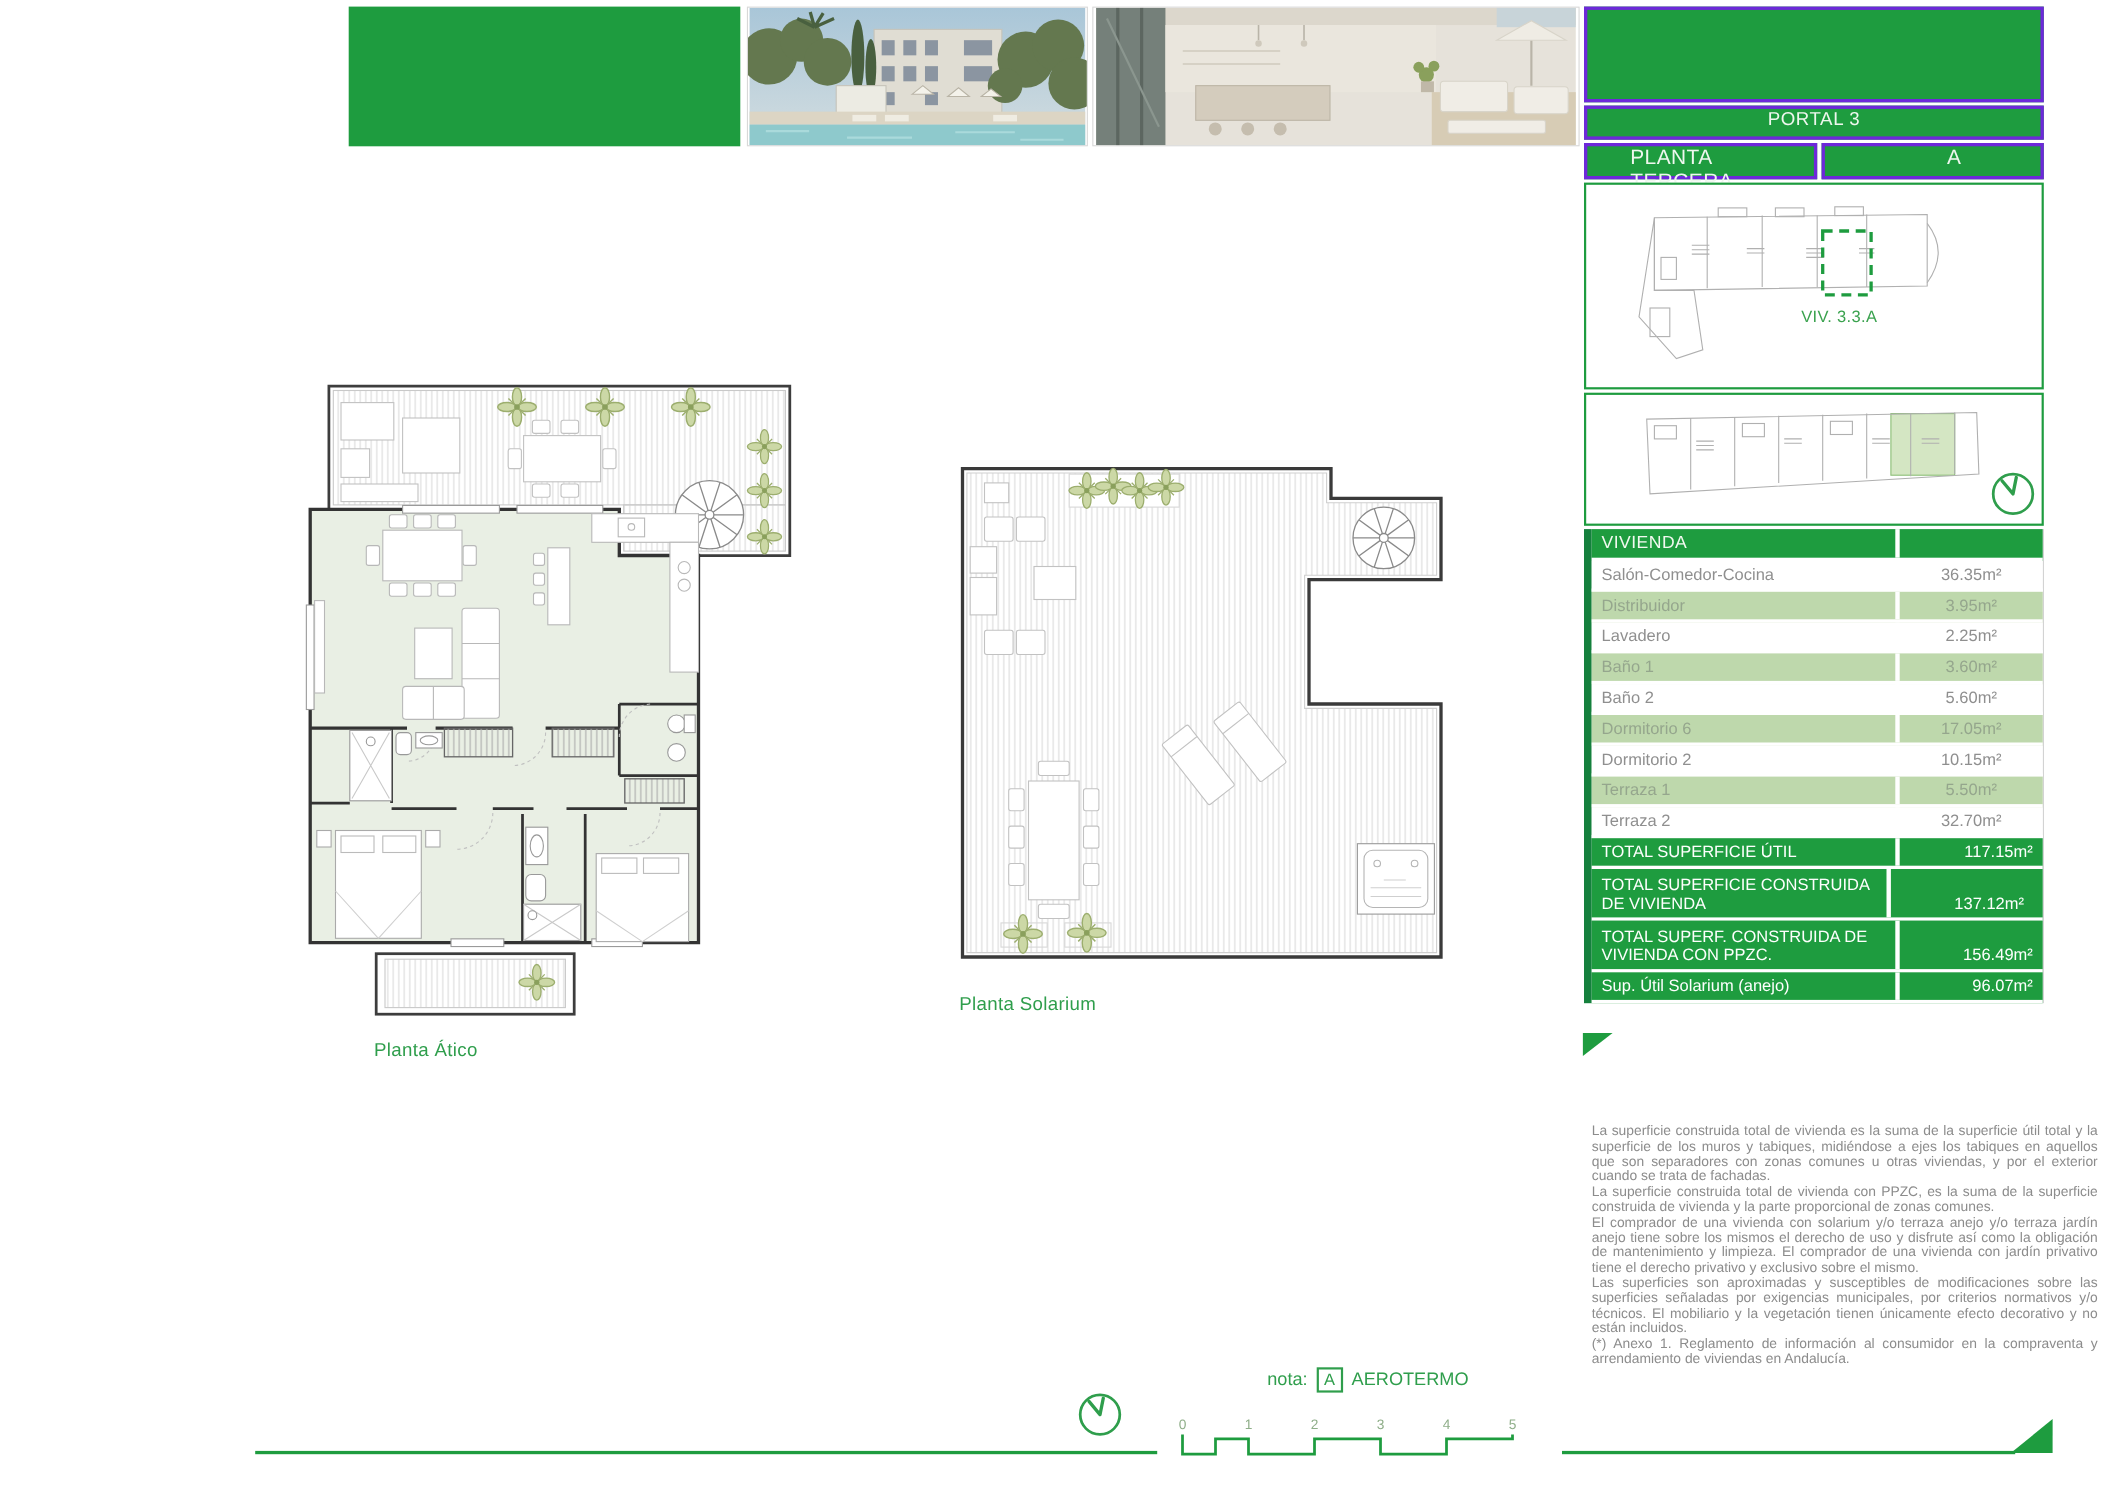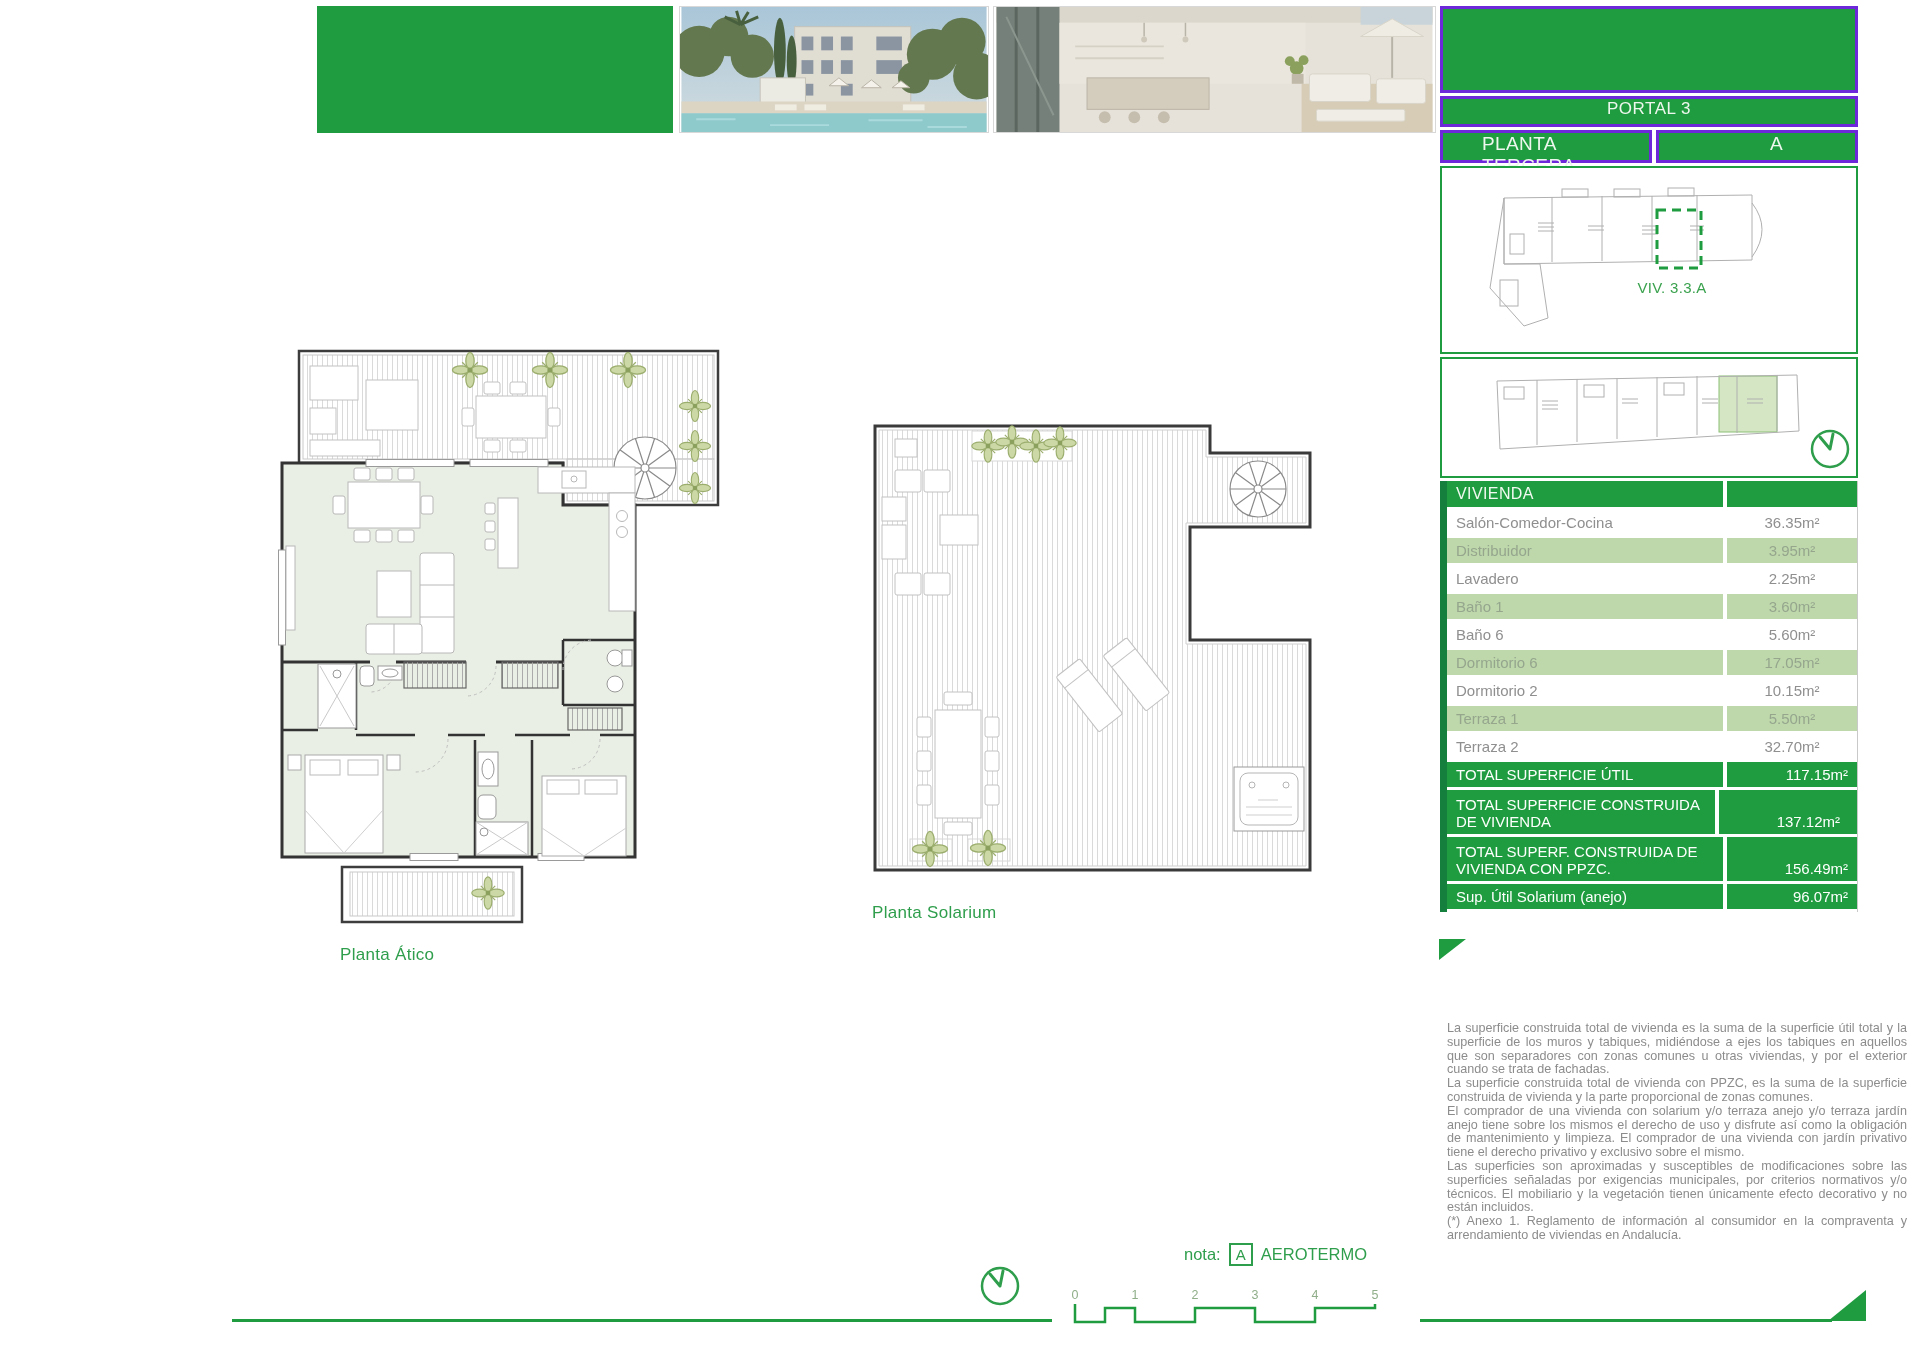--- a/index.html
+++ b/index.html
@@ -223,21 +223,21 @@
     </div>
     <div class="trow row-white">
       <div class="lbl">Lavadero</div>
       <div class="val">2.25m²</div>
     </div>
     <div class="trow row-light">
       <div class="lbl">Baño 1</div>
       <div class="val">3.60m²</div>
     </div>
     <div class="trow row-white">
-      <div class="lbl">Baño 6</div>
+      <div class="lbl">Baño 2</div>
       <div class="val">5.60m²</div>
     </div>
     <div class="trow row-light">
       <div class="lbl">Dormitorio 6</div>
       <div class="val">17.05m²</div>
     </div>
     <div class="trow row-white">
       <div class="lbl">Dormitorio 2</div>
       <div class="val">10.15m²</div>
     </div>
@@ -489,21 +489,21 @@
   <div class="abs plan-label" style="left:872px;top:903px;">Planta Solarium</div>
 
   <div class="abs notes" style="left:1447px;top:1022px;">
     <p>La superficie construida total de vivienda es la suma de la superficie útil total y la superficie de los muros y tabiques, midiéndose a ejes los tabiques en aquellos que son separadores con zonas comunes u otras viviendas, y por el exterior cuando se trata de fachadas.</p>
     <p>La superficie construida total de vivienda con PPZC, es la suma de la superficie construida de vivienda y la parte proporcional de zonas comunes.</p>
     <p>El comprador de una vivienda con solarium y/o terraza anejo y/o terraza jardín anejo tiene sobre los mismos el derecho de uso y disfrute así como la obligación de mantenimiento y limpieza. El comprador de una vivienda con jardín privativo tiene el derecho privativo y exclusivo sobre el mismo.</p>
     <p>Las superficies son aproximadas y susceptibles de modificaciones sobre las superficies señaladas por exigencias municipales, por criterios normativos y/o técnicos. El mobiliario y la vegetación tienen únicamente efecto decorativo y no están incluidos.</p>
     <p>(*) Anexo 1. Reglamento de información al consumidor en la compraventa y arrendamiento de viviendas en Andalucía.</p>
   </div>
 
-  <div class="abs nota-line" style="left:1184px;top:1243px;">
+  <div class="abs nota-line" style="left:1152px;top:1243px;">
     <span>nota:</span>
     <span class="nota-badge">A</span>
     <span>AEROTERMO</span>
   </div>
 
   <svg class="abs" style="left:978px;top:1264px" width="44" height="44">
     <use href="#clock" x="22" y="22"></use>
   </svg>
 
   <div class="abs grule" style="left:232px;top:1319px;width:820px;"></div>

